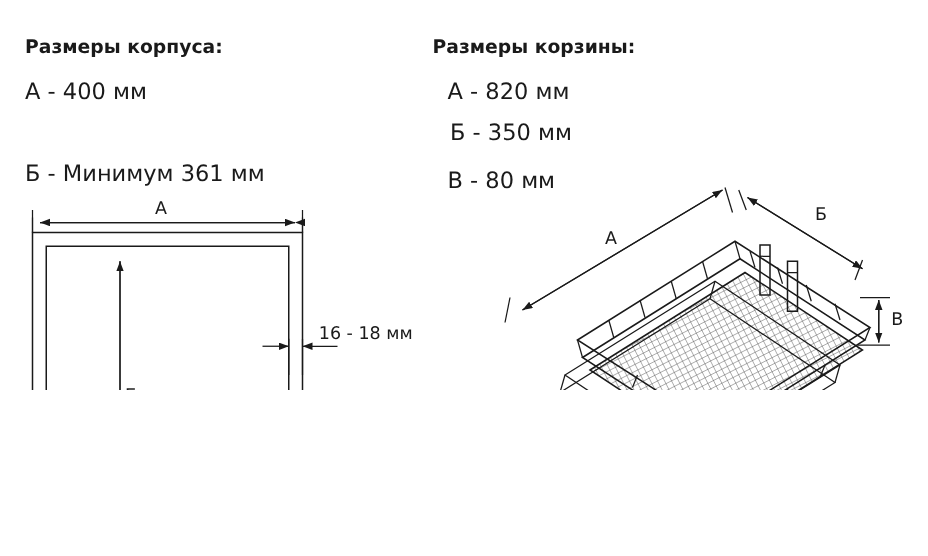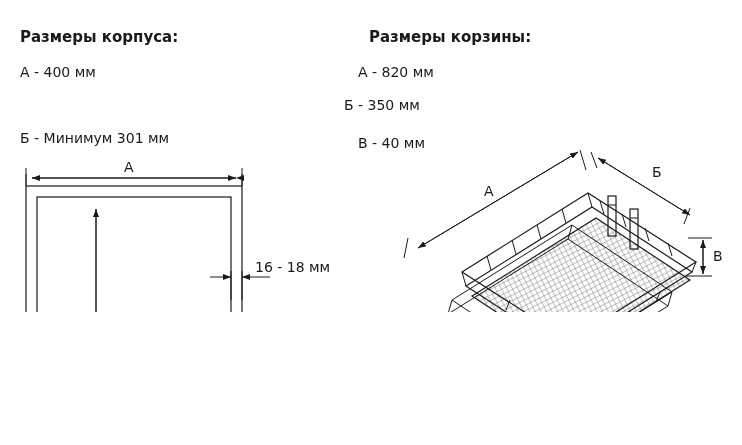--- a/index.html
+++ b/index.html
@@ -21,21 +21,21 @@
     position: absolute;
     color: #1a1a1a;
     white-space: nowrap;
     line-height: 1;
   }
   .heading {
     font-weight: bold;
     font-size: 15px;
   }
   .spec {
-    font-size: 14px;
+    font-size: 18px;
   }
   .dimlabel {
     font-size: 14px;
   }
   svg.layer {
     position: absolute;
     left: 0;
     top: 0;
     width: 742px;
     height: 445px;
@@ -56,29 +56,29 @@
 </style>
 </head>
 <body>
 
 <div id="page">
 
   <div class="txt heading" style="left:20px; top:30px;">Размеры корпуса:</div>
 
   <div class="txt spec" style="left:20px; top:65px;">А - 400 мм</div>
 
-  <div class="txt spec" style="left:20px; top:131px;">Б - Минимум 301 мм</div>
+  <div class="txt spec" style="left:20px; top:131px;">Б - Минимум 361 мм</div>
 
-  <div class="txt heading" style="left:369px; top:30px;">Размеры корзины:</div>
+  <div class="txt heading" style="left:346px; top:30px;">Размеры корзины:</div>
 
   <div class="txt spec" style="left:358px; top:65px;">А - 820 мм</div>
 
-  <div class="txt spec" style="left:344px; top:98px;">Б - 350  мм</div>
+  <div class="txt spec" style="left:360px; top:98px;">Б - 350  мм</div>
 
-  <div class="txt spec" style="left:358px; top:136px;">В - 40 мм</div>
+  <div class="txt spec" style="left:358px; top:136px;">В - 80 мм</div>
 
   <div class="txt dimlabel" style="left:124px; top:160px;">А</div>
 
   <div class="txt dimlabel" style="left:100px; top:310px;">Б</div>
 
   <div class="txt dimlabel" style="left:255px; top:260px;">16 - 18 мм</div>
 
   <div class="txt dimlabel" style="left:484px; top:184px;">А</div>
 
   <div class="txt dimlabel" style="left:652px; top:165px;">Б</div>

